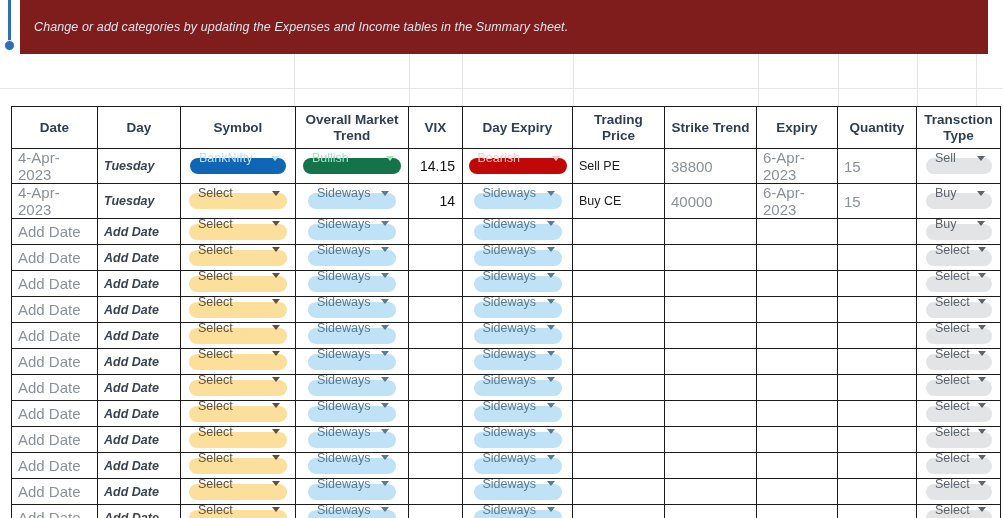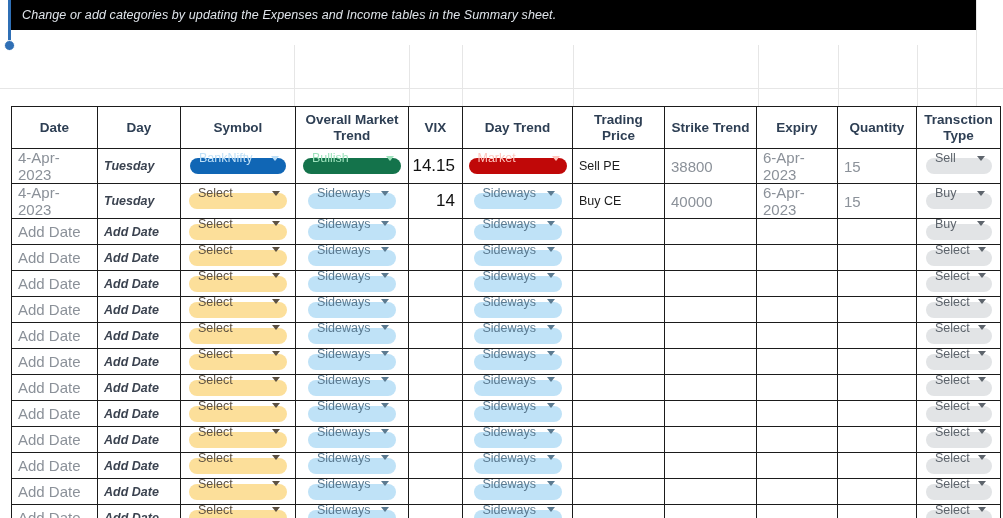--- a/index.html
+++ b/index.html
@@ -15,22 +15,22 @@
   }
 
   
   .sheet-grid { position: absolute; inset: 0; pointer-events: none; }
   .sheet-grid .v { position: absolute; top: 0; bottom: 0; width: 1px; background: #e6e6e6; }
   .sheet-grid .h { position: absolute; left: 0; right: 0; height: 1px; background: #e6e6e6; }
 
   
   .banner {
     position: absolute;
-    left: 8px; top: 0; width: 968px; height: 30px;
-    background: #000000;
+    left: 20px; top: 0; width: 968px; height: 54px;
+    background: #7f1d1d;
     display: flex; align-items: center;
   }
   .banner-text {
     color: #dfe4ea;
     font-style: italic;
     font-size: 12.5px;
     padding-left: 14px;
     letter-spacing: .1px;
     white-space: nowrap;
   }
@@ -85,21 +85,21 @@
   }
   table.journal tbody tr { height: 26px; }
   table.journal tbody td { background: #ffffff; vertical-align: middle; }
 
   .cell-pad { padding: 0 6px; }
 
   
   .txt-muted { color: #8b9199; font-size: 15px; }
   .txt-dark  { color: #3b4350; font-size: 12.5px; font-weight: bold; font-style: italic; }
   .txt-plain { color: #1c1c1c; font-size: 12.5px; }
-  .num-right { text-align: right; color: #111111; font-size: 17px; padding-right: 7px; }
+  .num-right { text-align: right; color: #111111; font-size: 14px; padding-right: 7px; }
 
   
   .pill {
     display: flex; align-items: center; justify-content: space-between;
     border-radius: 11px;
     height: 16px;
     margin: 0 auto;
     padding: 0 7px 16px 9px;
     font-size: 12.5px;
     box-sizing: border-box;
@@ -159,21 +159,21 @@
       <col style="width:79px">
         <col style="width:84px">
     </colgroup>
     <thead>
       <tr>
         <th>Date</th>
         <th>Day</th>
         <th>Symbol</th>
         <th>Overall Market Trend</th>
         <th>VIX</th>
-        <th>Day Trend</th>
+        <th>Day Expiry</th>
         <th>Trading Price</th>
         <th>Strike Trend</th>
         <th>Expiry</th>
         <th>Quantity</th>
         <th>Transction Type</th>
       </tr>
     </thead>
     <tbody id="journal-body">
         <tr>
           <td>
@@ -192,21 +192,21 @@
             <div class="pill pill-trend-on">
               <span>Bullish</span>
               <span class="caret"></span>
             </div>
           </td>
           <td>
             <div class="num-right ">14.15</div>
           </td>
           <td>
             <div class="pill pill-day-on">
-              <span>Market</span>
+              <span>Bearish</span>
               <span class="caret"></span>
             </div>
           </td>
           <td>
             <div class="cell-pad txt-plain">Sell PE</div>
           </td>
           <td>
             <div class="cell-pad txt-muted">38800</div>
           </td>
           <td>

